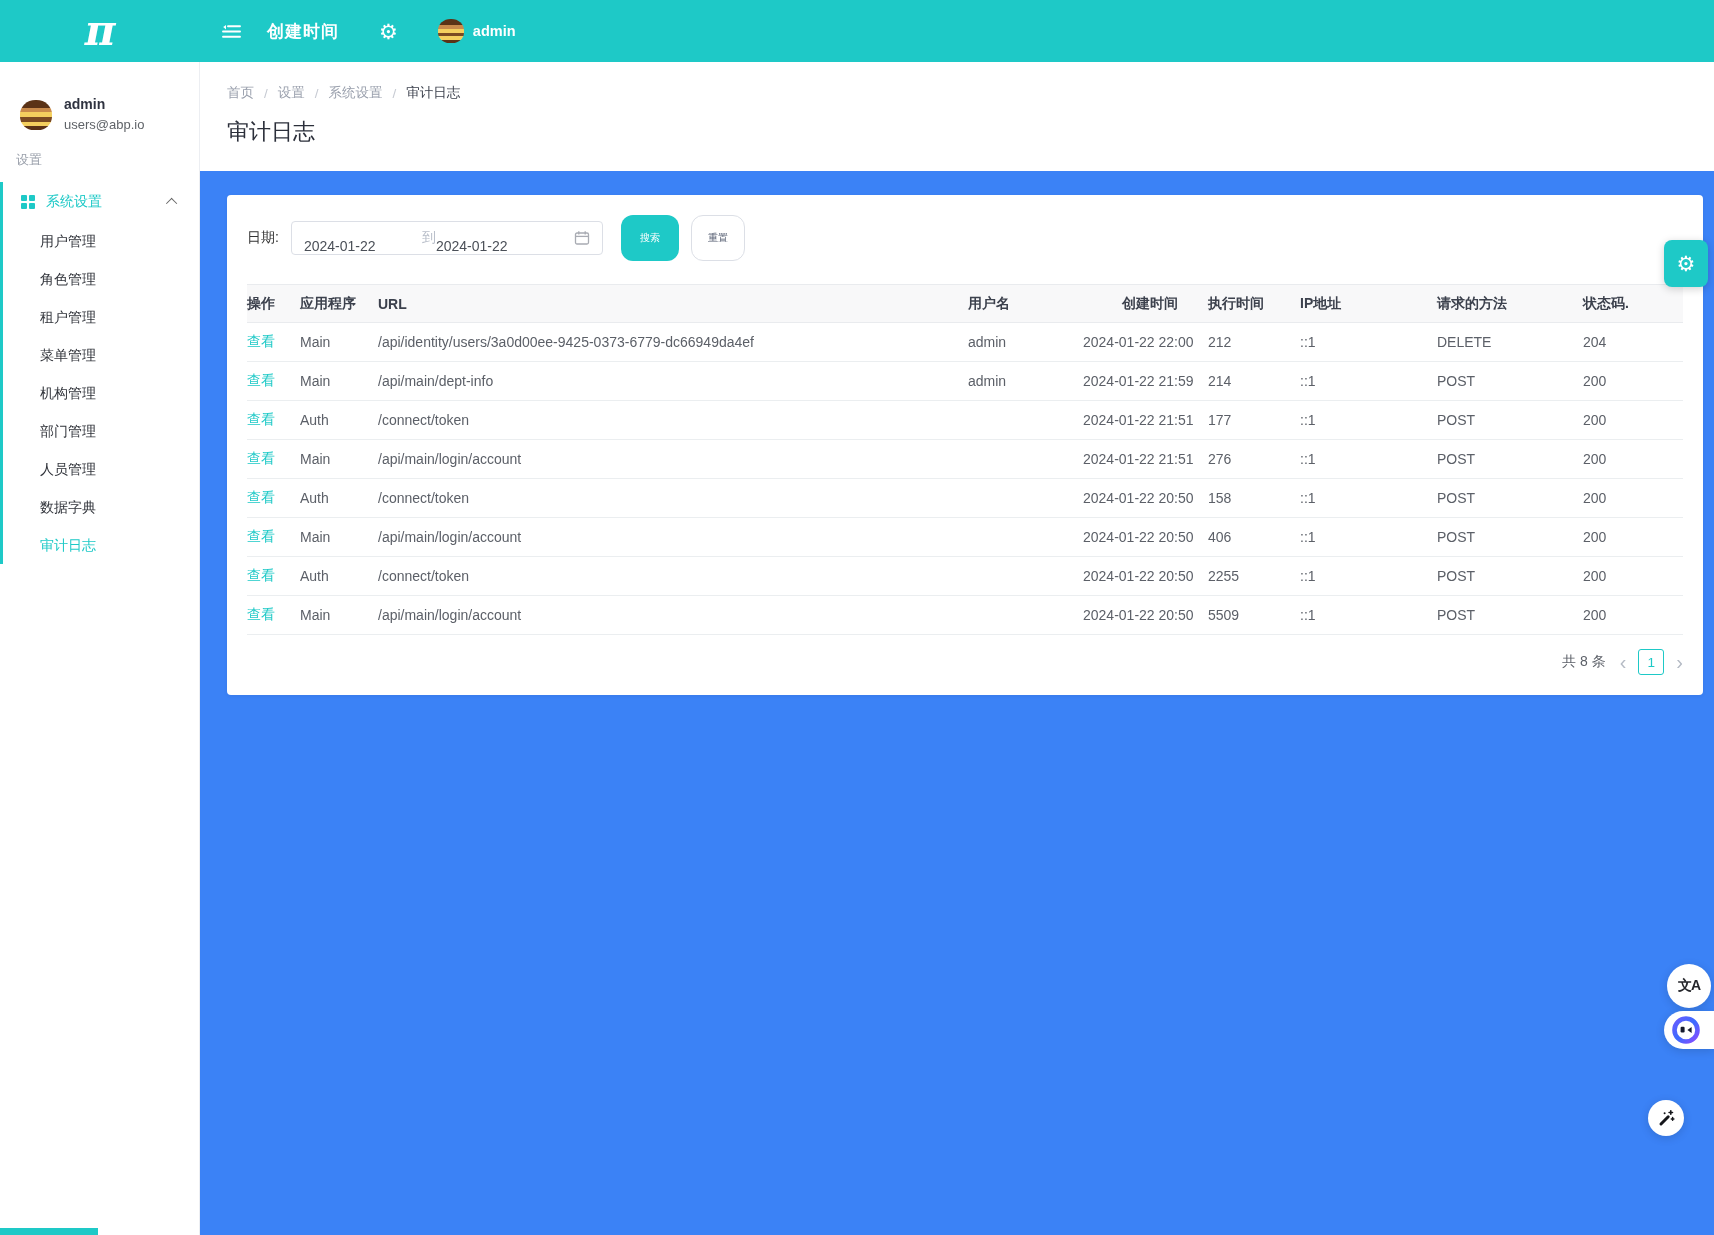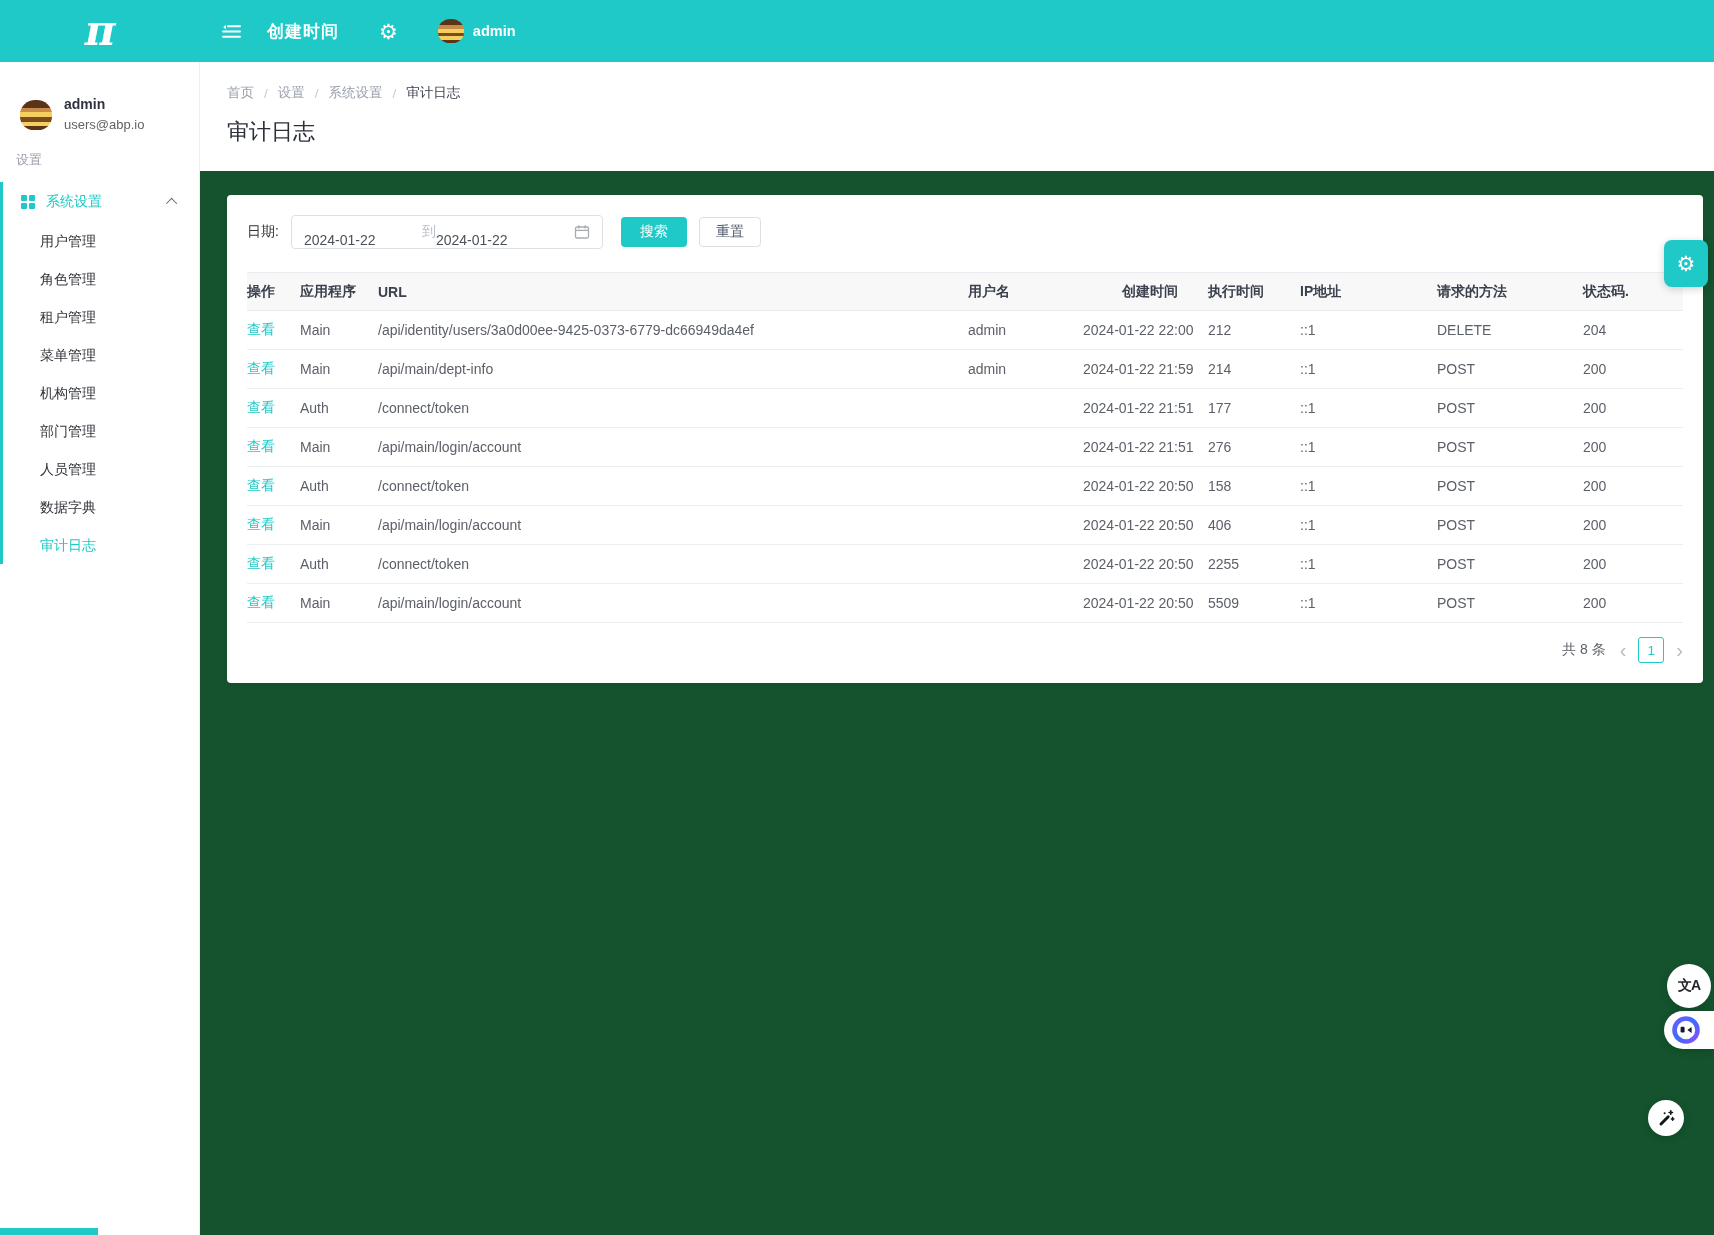--- a/index.html
+++ b/index.html
@@ -62,21 +62,21 @@
     transform:rotate(45deg) translateY(2px);
   }
   .submenu { list-style:none; }
   .submenu-item {
     height:38px; line-height:38px; padding-left:37px; font-size:14px; color:#30333a;
     cursor:pointer; white-space:nowrap;
   }
   .submenu-item.active { color:#1ec9c7; }
 
   
-  .main { position:absolute; top:62px; left:200px; right:0; bottom:0; background:#14532d; }
+  .main { position:absolute; top:62px; left:200px; right:0; bottom:0; background:#3b82f6; }
   .page-header { background:#fff; padding:22px 0 24px 27px; }
   .breadcrumb { font-size:13.5px; color:#9aa0ad; display:flex; align-items:center; }
   .bc-item { cursor:pointer; }
   .bc-sep { margin:0 10px; color:#c6cad2; }
   .bc-current { color:#3a3f4b; cursor:default; }
   .page-title { margin-top:15px; font-size:22px; font-weight:500; color:#2b2f3a; }
 
   .content { padding:24px 11px 40px 27px; }
   .card {
     background:#fff; border-radius:4px; box-shadow:0 1px 4px rgba(0,0,0,.06);
@@ -87,21 +87,21 @@
   .filter-label { font-size:14px; color:#333; }
   .range-picker {
     margin-left:12px; width:312px; height:34px; border:1px solid #dcdfe6; border-radius:4px;
     display:flex; align-items:center; padding:0 12px; background:#fff; cursor:pointer;
   }
   .date-val { font-size:14px; color:#4b5058; width:118px;margin-top:16px; }
   .date-val:nth-of-type(2){ width:112px; margin-left:14px; }
   .range-sep { color:#b8bec9; font-size:14px; flex:0 0 auto; }
   .cal-icon { margin-left:auto; display:flex; align-items:center; }
   .btn {
-    height:30px; border-radius:4px; font-size:14px; cursor:pointer; border:none;
+    height:46px; border-radius:12px; font-size:10px; cursor:pointer; border:none;
     font-family:"Liberation Sans","DejaVu Sans",sans-serif;
   }
   .btn-primary { margin-left:18px; padding:0 19px; background:#1ec9c7; color:#fff; }
   .btn-plain { margin-left:12px; padding:0 16px; background:#fff; color:#515a6e; border:1px solid #dcdfe6; }
 
   
   .audit-table { width:100%; border-collapse:collapse; table-layout:fixed; margin-top:23px; }
   .audit-table th {
     height:38px; background:#f8f8f9; font-size:14px; font-weight:600; color:#3c414d;
     text-align:left; padding:0 8px 0 0; border-top:1px solid #e9ebee; border-bottom:1px solid #e9ebee;

